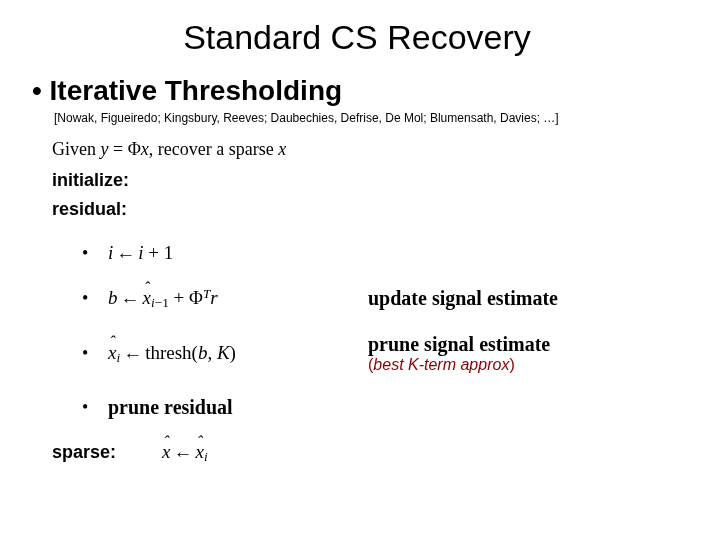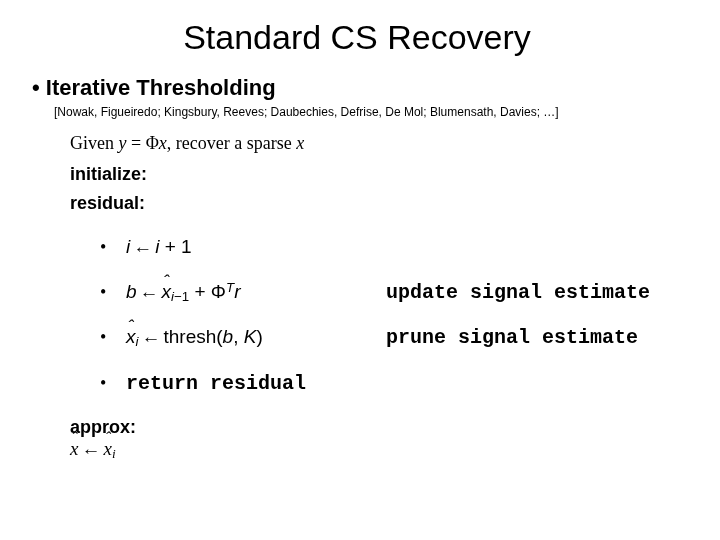--- a/index.html
+++ b/index.html
@@ -20,44 +20,43 @@
     padding: 12px 28px 0 28px;
   }
   .title {
     text-align: center;
     font-size: 34px;
     font-weight: 400;
     margin: 6px 0 18px 0;
   }
   .bullet-main {
     font-weight: 700;
-    font-size: 22px;
+    font-size: 28px;
     margin: 0 0 4px 4px;
   }
   .bullet-main::before {
     content: "• ";
   }
   .cite {
     font-size: 12px;
     margin: 0 0 14px 26px;
     white-space: nowrap;
   }
   .math-block {
-    margin-left: 42px;
+    margin-left: 24px;
     font-family: Georgia, 'Times New Roman', serif;
   }
   .given {
     font-size: 18px;
     margin-bottom: 10px;
   }
   .row {
     display: flex;
     align-items: baseline;
     margin-bottom: 8px;
-    flex-direction: column;
   }
   .label {
     font-size: 18px;
     font-weight: 700;
     font-family: Verdana, Geneva, sans-serif;
     width: 110px;
     flex: 0 0 auto;
   }
   .expr {
     font-size: 19px;
@@ -70,26 +69,26 @@
     align-items: center;
     margin: 22px 0;
   }
   .dot {
     font-size: 18px;
     width: 26px;
     flex: 0 0 auto;
   }
   .iter-expr {
     font-size: 19px;
-    font-family: Liberation Sans, sans-serif;
+    font-family: Liberation Serif, serif;
     width: 260px;
     flex: 0 0 auto;
   }
   .comment {
-    font-family: Liberation Mono, monospace;
+    font-family: Liberation Serif, serif;
     font-size: 20px;
     font-weight: 700;
   }
   .subcomment {
     font-family: Verdana, Geneva, sans-serif;
     font-size: 16px;
     font-weight: 400;
     color: #8b0000;
   }
   .sub-approx {
@@ -158,31 +157,32 @@
         <span class="comment">update signal estimate</span>
       </div>
 
       <div class="iter-item">
         <span class="dot">•</span>
         <span class="iter-expr">
           <span class="hat ital">x</span><span class="sub ital">i</span><span class="arrow">←</span>thresh(<span class="ital">b</span>, <span class="ital">K</span>)
         </span>
         <span class="comment-block">
           <span class="comment">prune signal estimate</span>
+          <span class="subcomment"><span>(</span><span class="sub-approx">best K-term approx</span><span>)</span></span>
         </span>
       </div>
 
       <div class="iter-item">
         <span class="dot">•</span>
-        <span class="comment">return residual</span>
+        <span class="comment">prune residual</span>
       </div>
 
     </div>
 
     <div class="row" style="margin-top:18px">
-      <span class="label">approx:</span>
+      <span class="label">sparse:</span>
       <span class="expr">
         <span class="hat ital">x</span><span class="arrow">←</span><span class="hat ital">x</span><span class="sub ital">i</span>
       </span>
     </div>
 
   </div>
 </div>
 
 </body></html>

